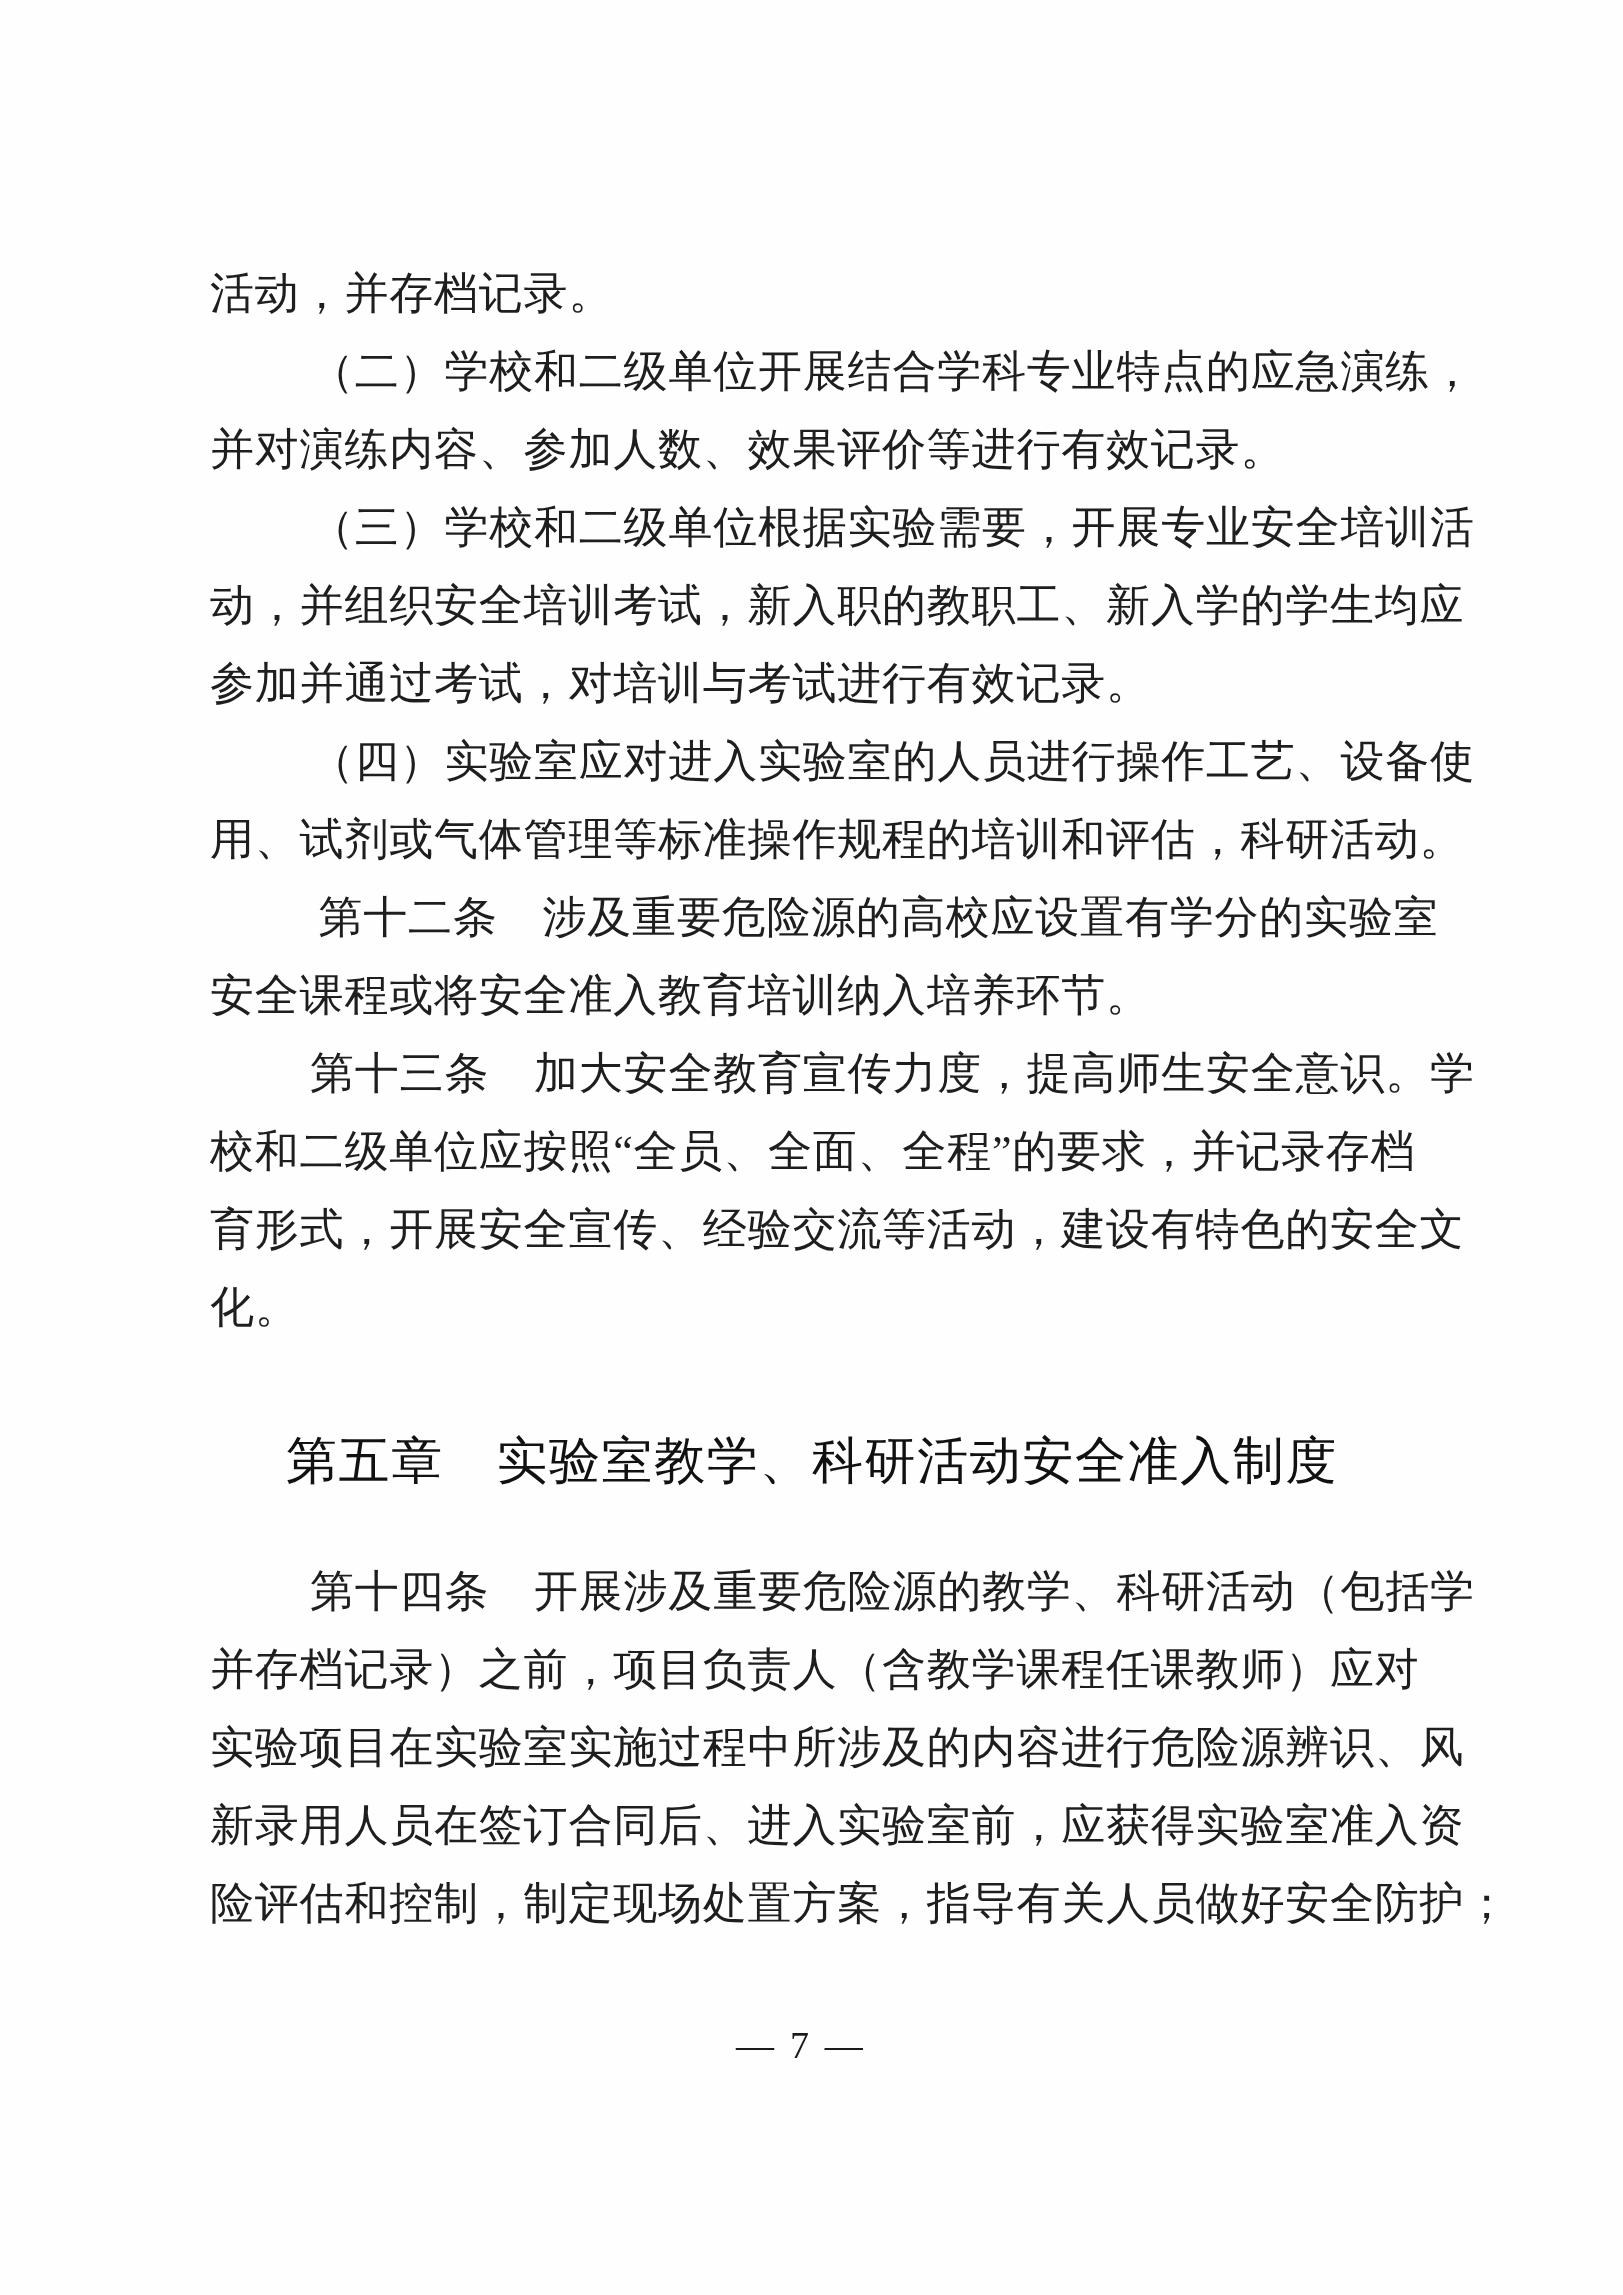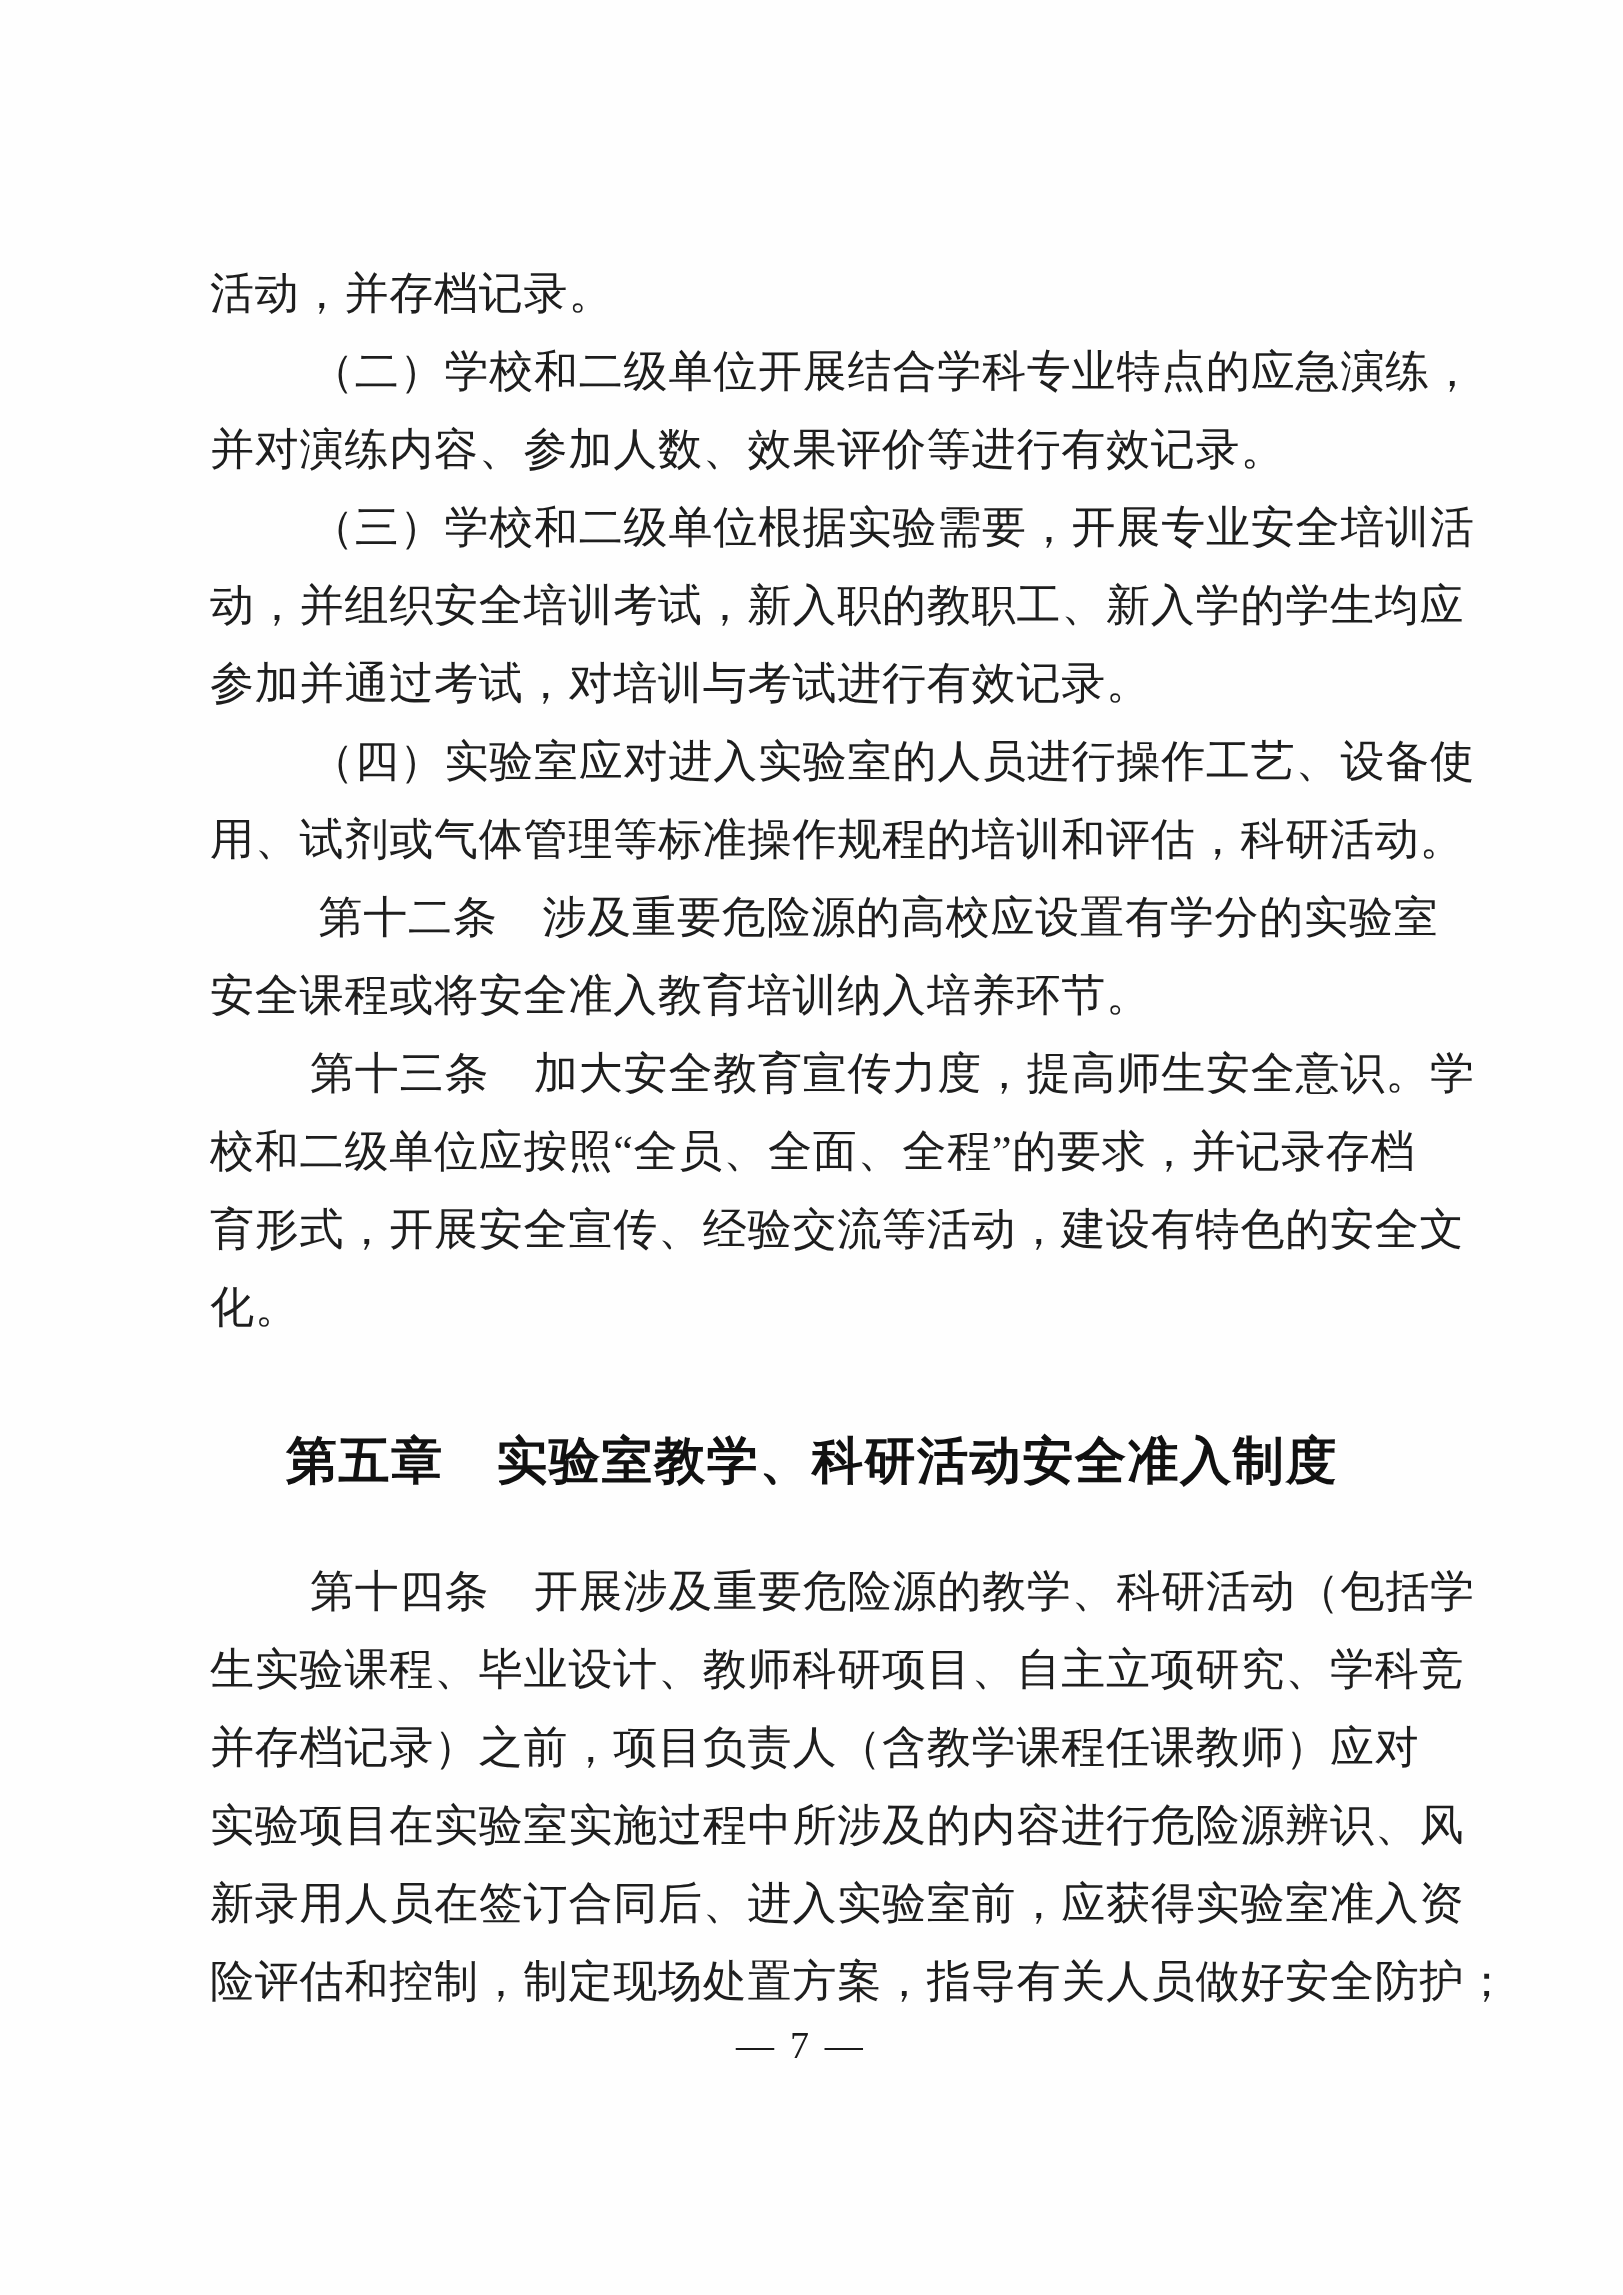--- a/index.html
+++ b/index.html
@@ -39,21 +39,21 @@
   }
   .chapter-heading {
     position: absolute;
     left: 0;
     top: 1429px;
     width: 1624px;
     height: 63px;
     line-height: 63px;
     text-align: center;
     font-family: "Liberation Sans", "DejaVu Sans", sans-serif;
-    font-weight: bold;
+    font-weight: normal;
     font-size: 51px;
     letter-spacing: 1.6px;
     color: #111111;
   }
   .page-number {
     position: absolute;
     left: 0;
     top: 2022px;
     width: 1602px; 
     height: 46px;
@@ -83,21 +83,20 @@
     <div class="text-line ind">第十三条　加大安全教育宣传力度，提高师生安全意识。学</div>
     <div class="text-line">校和二级单位应按照“全员、全面、全程”的要求，并记录存档</div>
     <div class="text-line">育形式，开展安全宣传、经验交流等活动，建设有特色的安全文</div>
     <div class="text-line">化。</div>
   </div>
 
   <div class="chapter-heading">第五章　实验室教学、科研活动安全准入制度</div>
 
   <div class="body-block block-bottom">
     <div class="text-line ind">第十四条　开展涉及重要危险源的教学、科研活动（包括学</div>
-    <div class="text-line">生实验课程、毕业设计、教师科研项目、自主立项研究、学科竞</div>
     <div class="text-line">并存档记录）之前，项目负责人（含教学课程任课教师）应对</div>
     <div class="text-line">实验项目在实验室实施过程中所涉及的内容进行危险源辨识、风</div>
     <div class="text-line">新录用人员在签订合同后、进入实验室前，应获得实验室准入资</div>
     <div class="text-line">险评估和控制，制定现场处置方案，指导有关人员做好安全防护；</div>
   </div>
 
   <div class="page-number">— 7 —</div>
 
 </div>
 

